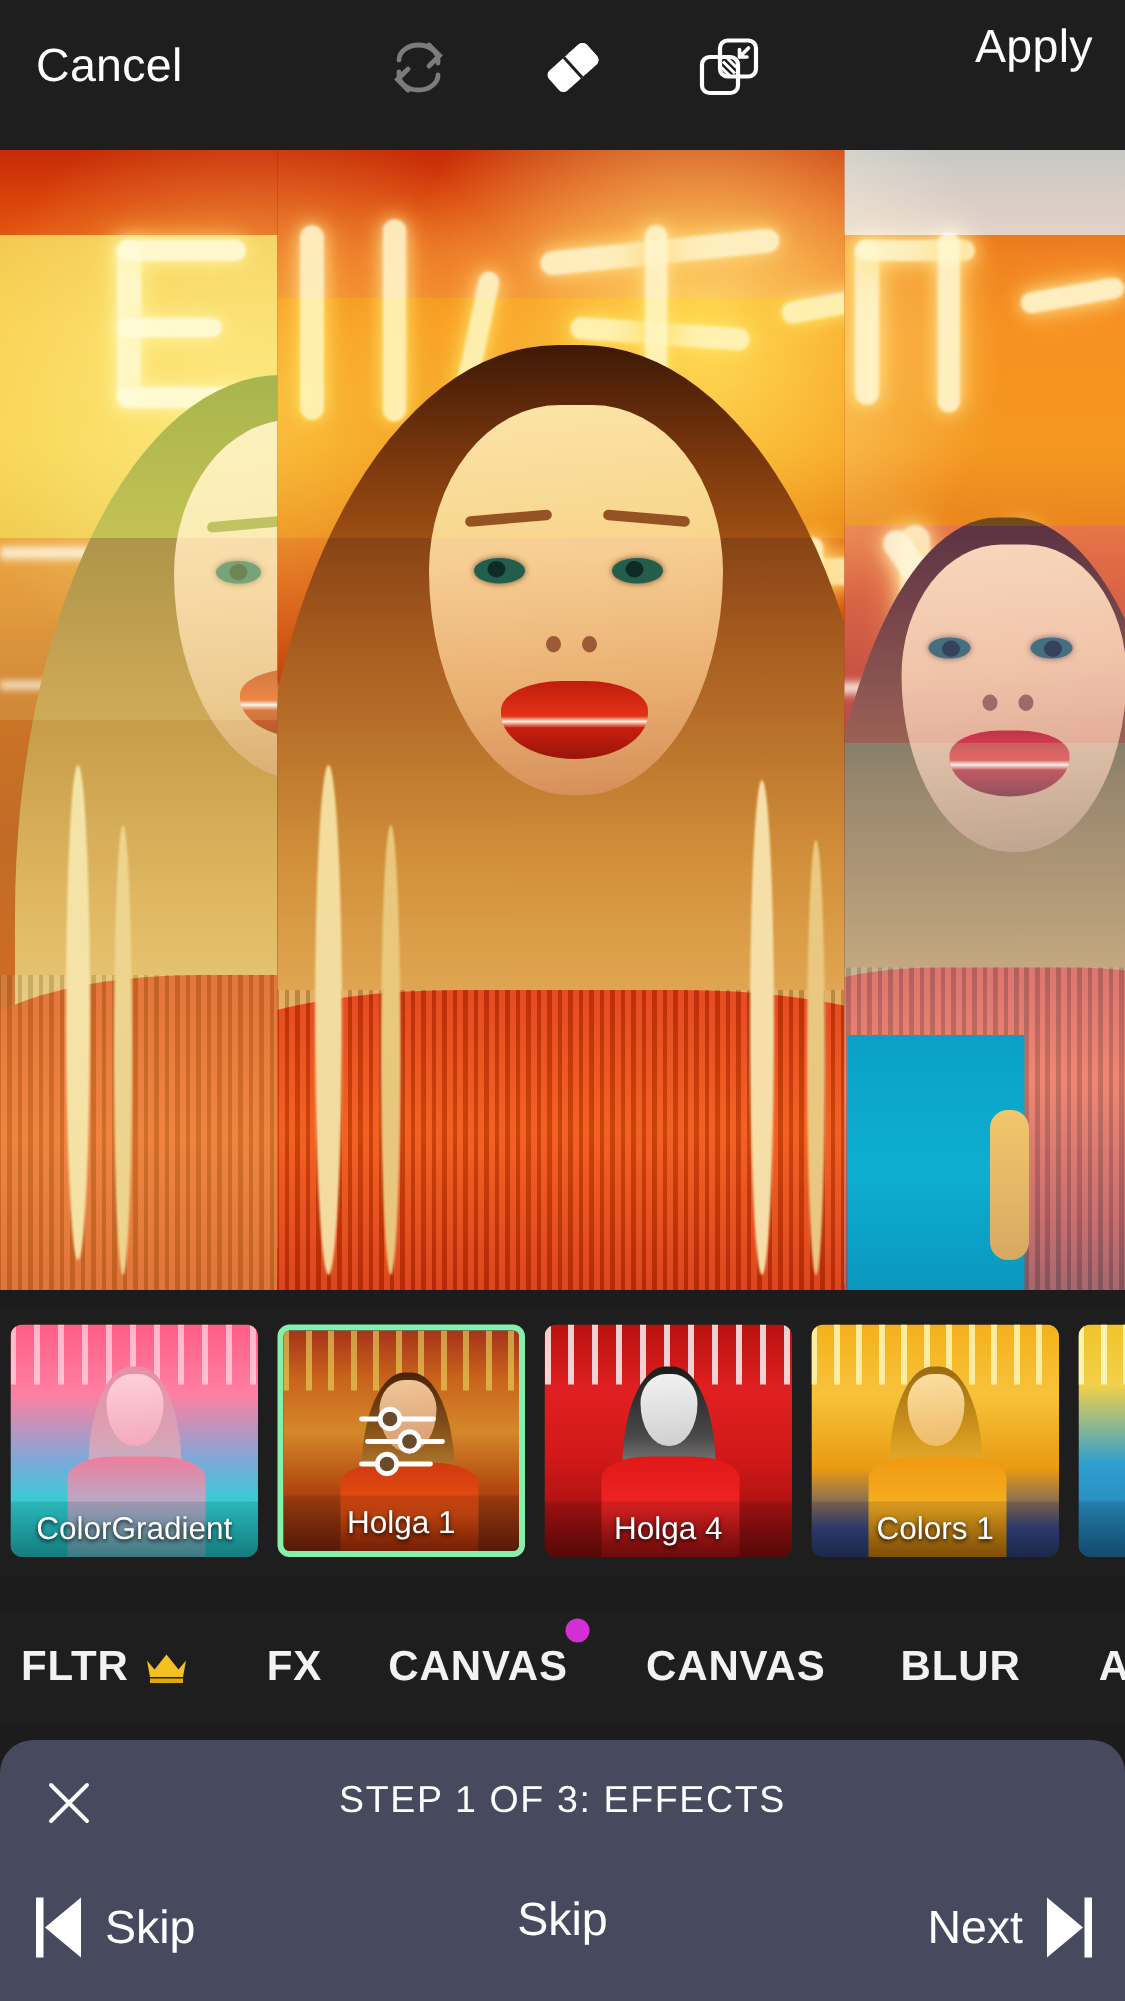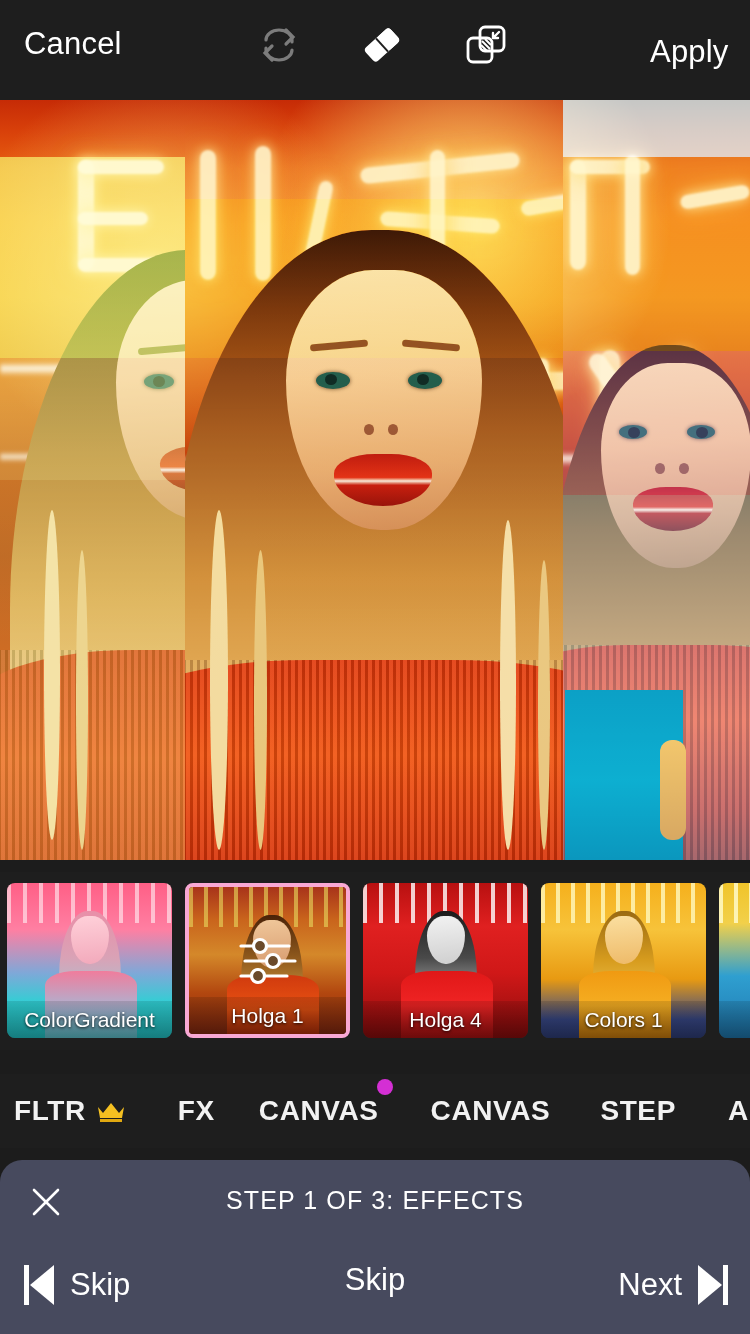--- a/index.html
+++ b/index.html
@@ -16,21 +16,21 @@
     position:absolute; left:0; top:0; width:750px; height:88px;
     background:#1e1e1e;
     display:flex; align-items:center;
   }
   .topbar-text{
     font-size:31px; color:#ffffff; font-weight:400; letter-spacing:.2px;
     cursor:pointer;
     text-align:right;
   }
   #cancel-btn{ position:absolute; left:24px; top:26px; }
-  #apply-btn{ position:absolute; left:650px; top:34px; white-space:nowrap; }
+  #apply-btn{ position:absolute; left:650px; top:13px; white-space:nowrap; }
 
   .topicon{ position:absolute; top:20px; width:52px; height:50px; cursor:pointer; }
   #redo-icon{ left:253px; }
   #eraser-icon{ left:356px; }
   #layers-icon{ left:460px; }
 
   
   .stage{
     position:absolute; left:0; top:88px; width:750px; height:772px;
     background:#1e1e1e; overflow:hidden;
@@ -127,21 +127,21 @@
   .thumbs{
     position:absolute; left:0; top:872px; width:750px; height:178px;
     background:#1e1e1e;
     display:flex; align-items:flex-start; gap:13px; padding-left:7px; padding-top:11px;
     overflow:hidden;
   }
   .thumb{
     position:relative; flex:0 0 165px; width:165px; height:155px;
     border-radius:8px; overflow:hidden; cursor:pointer; background:#222;
   }
-  .thumb.selected{ border:4px solid #f9a8d4;text-align:right; }
+  .thumb.selected{ border:4px solid #86efac;text-align:right; }
   .thumb .timg{ position:absolute; inset:0; }
   .thumb .tlabel{
     position:absolute; left:0; right:0; bottom:0; height:37px;
     display:flex; align-items:center; justify-content:center;
     font-size:21px; color:#fff;
     background:linear-gradient(180deg,rgba(0,0,0,.12),rgba(0,0,0,.38));
     text-shadow:0 1px 3px rgba(0,0,0,.85);
   }
   .sliders-badge{
     position:absolute; left:50%; top:50%; transform:translate(-50%,-50%);
@@ -440,21 +440,21 @@
     <span>FX</span>
   </div>
   <div class="tab" style="margin-left:44px;">
     <span>CANVAS</span>
     <span class="dot-badge"></span>
   </div>
   <div class="tab" style="margin-left:52px;">
     <span>CANVAS</span>
   </div>
   <div class="tab" style="margin-left:50px;">
-    <span>STEP</span>
+    <span>BLUR</span>
   </div>
   <div class="tab" style="margin-left:52px;">
     <span>ART</span>
   </div>
 </div>
 
 <div class="steppanel"></div>
 
 <div class="step-close">
   <svg viewBox="0 0 32 32" width="32" height="32" fill="none" stroke="#ffffff" stroke-width="2.6" stroke-linecap="round">

